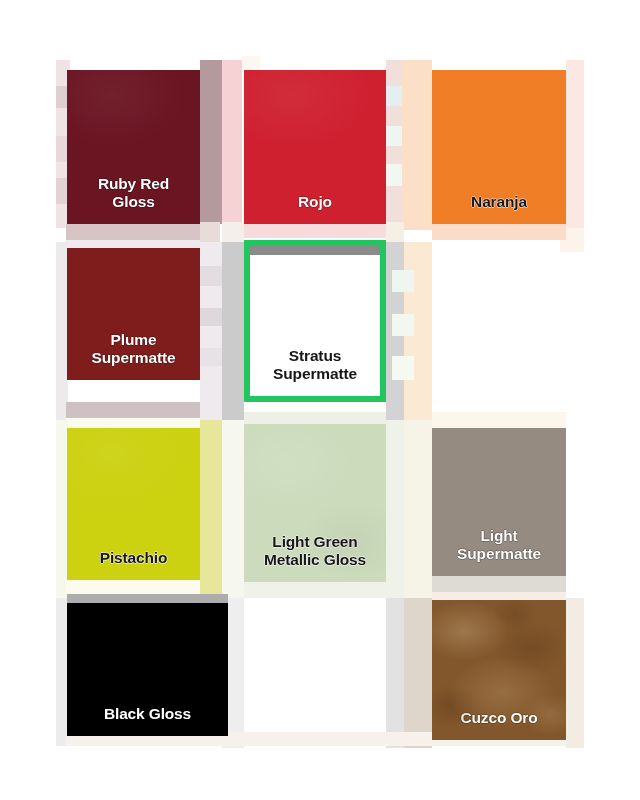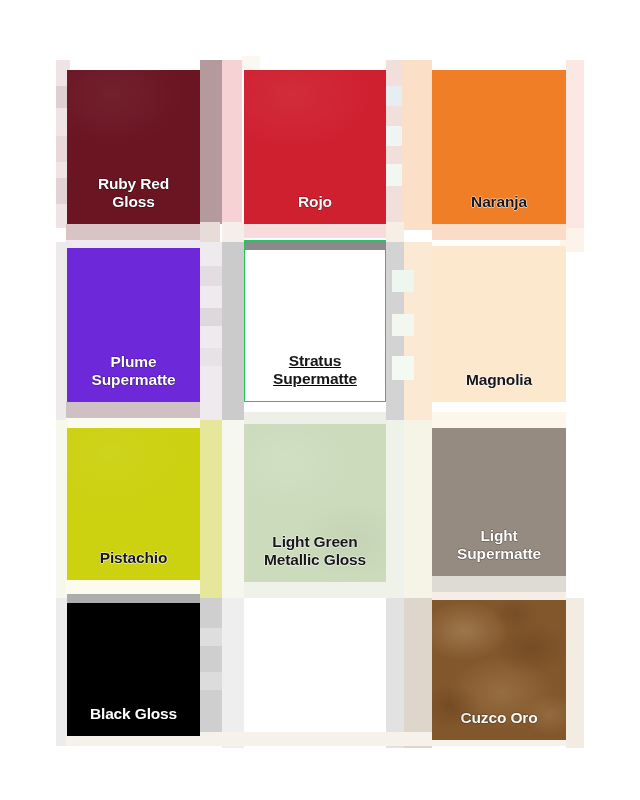--- a/index.html
+++ b/index.html
@@ -57,21 +57,21 @@
   .label-dark {
     color: #17171a;
     text-shadow:
        0.7px 0 0 rgba(255,255,255,0.62),
       -0.7px 0 0 rgba(255,255,255,0.62),
        0 0.8px 0 rgba(255,255,255,0.55),
        0 -0.8px 0 rgba(255,255,255,0.45);
   }
 
   
-  .has-outline { border: 1px solid #22c55e; text-decoration: underline; }
+  .has-outline { border: 6px solid #22c55e; }
 
   
   .cap {
     position: absolute;
     left: 0;
     right: 0;
     top: 0;
     height: 9px;
   }
 
@@ -186,52 +186,49 @@
 
   <div class="swatch" style="left:188px; top:14px; width:142px; height:154px; background:#cf2030;">
     <div class="tex-gloss"></div>
     <span class="swatch-label label-light">Rojo</span>
   </div>
 
   <div class="swatch" style="left:376px; top:14px; width:134px; height:154px; background:#ef7e26;">
     <span class="swatch-label label-dark">Naranja</span>
   </div>
 
-  <div class="swatch" style="left:11px; top:192px; width:133px; height:154px; background:#6d28d9;">
+  <div class="swatch" style="left:11px; top:192px; width:133px; height:132px; background:#7f1d1d;">
     <span class="swatch-label label-light">Plume
 Supermatte</span>
   </div>
 
   <div class="swatch has-outline" style="left:188px; top:184px; width:142px; height:162px; background:#ffffff;">
     <div class="cap" style="background:#8a8a8a;"></div>
     <span class="swatch-label label-dark">Stratus
 Supermatte</span>
   </div>
 
-  <div class="swatch" style="left:376px; top:190px; width:134px; height:156px; background:#fce8cd;">
-    <span class="swatch-label label-dark">Magnolia</span>
-  </div>
 
   <div class="swatch" style="left:11px; top:372px; width:133px; height:152px; background:#ccd110;">
     <div class="tex-gloss"></div>
     <span class="swatch-label label-dark">Pistachio</span>
   </div>
 
   <div class="swatch" style="left:188px; top:368px; width:142px; height:158px; background:#ccdbbc;">
     <div class="tex-metal"></div>
     <span class="swatch-label label-dark">Light Green
 Metallic Gloss</span>
   </div>
 
   <div class="swatch" style="left:376px; top:372px; width:134px; height:148px; background:#968b81;">
     <span class="swatch-label label-light">Light
 Supermatte</span>
   </div>
 
-  <div class="swatch" style="left:11px; top:538px; width:133px; height:142px; background:#000000;justify-content:center;">
+  <div class="swatch" style="left:11px; top:538px; width:161px; height:142px; background:#000000;justify-content:center;">
     <div class="cap" style="background:#adadad;"></div>
     <span class="swatch-label label-light">Black Gloss</span>
   </div>
 
 
   <div class="swatch" style="left:376px; top:544px; width:134px; height:140px; background:#82572c;">
     <div class="tex-cuzco"></div>
     <span class="swatch-label label-light">Cuzco Oro</span>
   </div>
 

